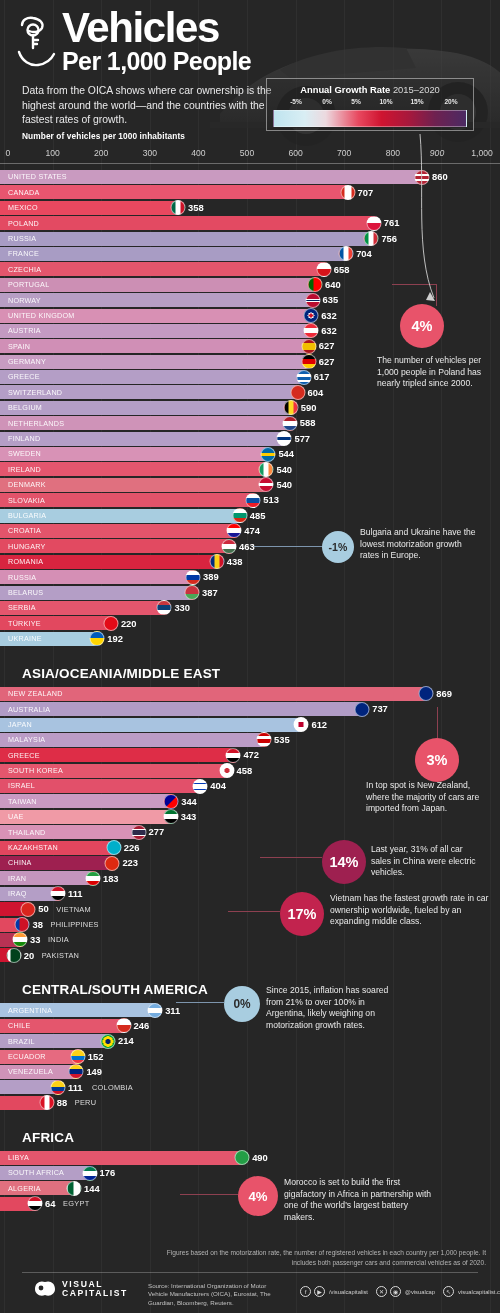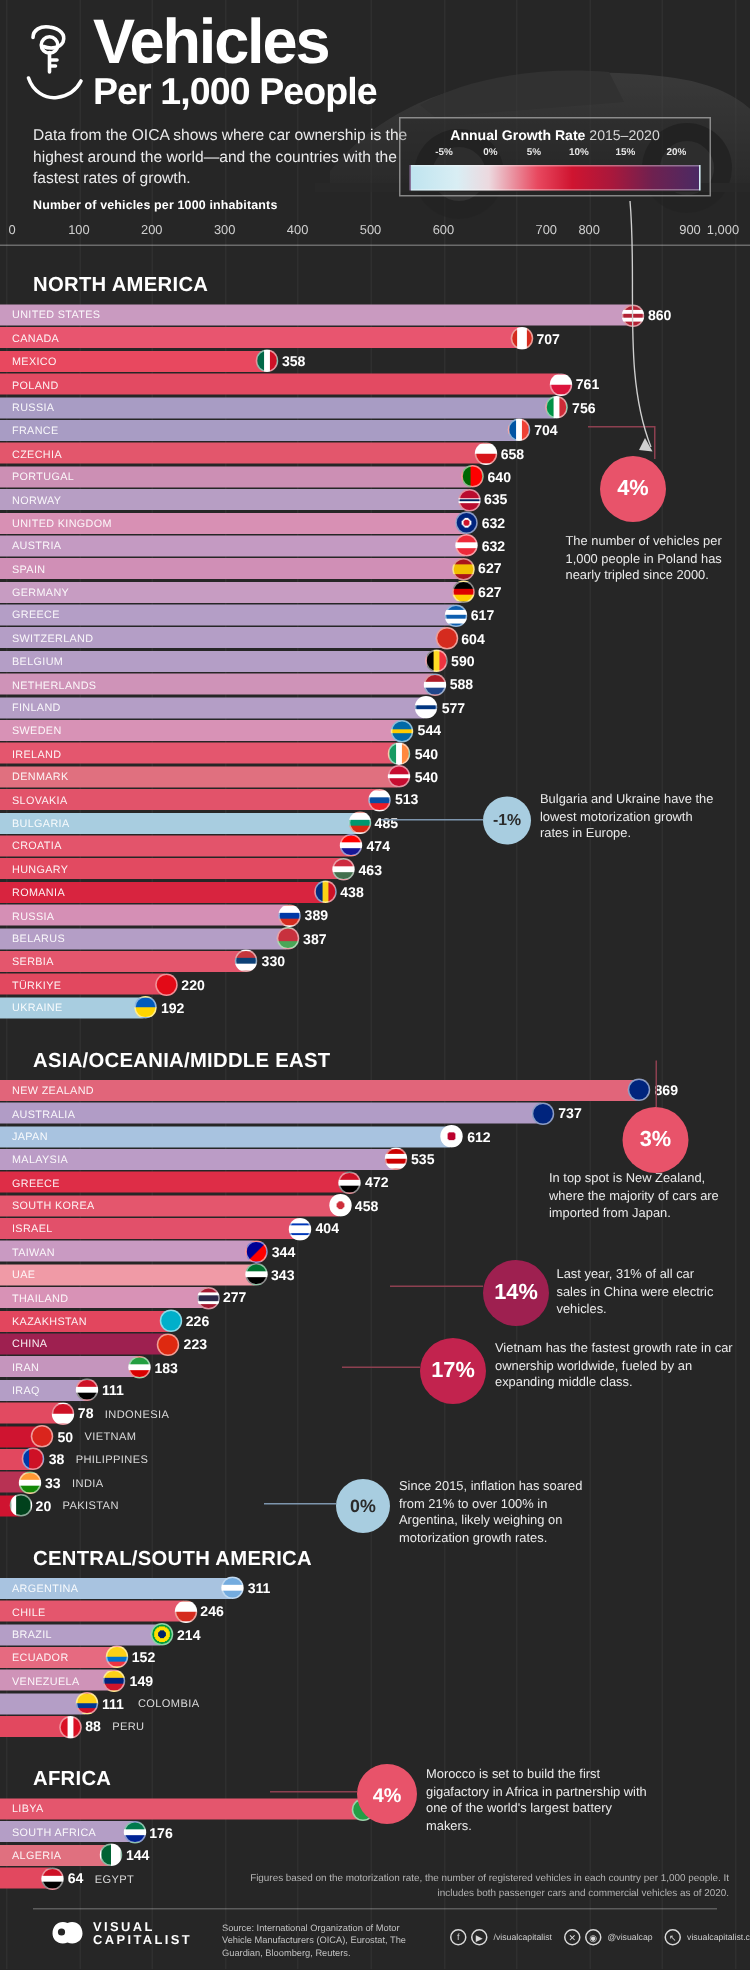--- a/index.html
+++ b/index.html
@@ -179,29 +179,28 @@
   </div>
 
   <div class="axis" id="axis-top">
       <div class="tick" style="left: 8px;">0</div>
       <div class="tick" style="left: 52.6px;">100</div>
       <div class="tick" style="left: 101.2px;">200</div>
       <div class="tick" style="left: 149.8px;">300</div>
       <div class="tick" style="left: 198.4px;">400</div>
       <div class="tick" style="left: 247px;">500</div>
       <div class="tick" style="left: 295.6px;">600</div>
-      <div class="tick" style="left: 344.2px; margin-left: 20px;">700</div>
+      <div class="tick" style="left: 344.2px;">700</div>
       <div class="tick" style="left: 392.8px;">800</div>
-      <div class="tick" style="left: 460px;">900</div>
+      <div class="tick" style="left: 437px; font-style: italic;">900</div>
       <div class="tick" style="left: 482px;">1,000</div>
       <div class="rule"></div>
     </div>
 
   <div id="chart-body">
-      <div class="section-title" style="margin-top: 12px; margin-bottom: 6px;">NORTH AMERICA</div>
       <div class="bars">
         <div class="row">
           <div class="bar" style="width: 421.96px; background: rgb(201, 154, 192);"></div>
           <div class="flag" style="left: 421.96px; background: linear-gradient(rgb(178, 34, 52) 0px, rgb(178, 34, 52) 20%, rgb(255, 255, 255) 20%, rgb(255, 255, 255) 40%, rgb(178, 34, 52) 40%, rgb(178, 34, 52) 60%, rgb(255, 255, 255) 60%, rgb(255, 255, 255) 80%, rgb(178, 34, 52) 80%);"></div>
           <div class="val" style="left: 431.96px;">860</div>
           <div class="cname">UNITED STATES</div>
         </div>
         <div class="row">
           <div class="bar" style="width: 347.602px; background: rgb(232, 85, 111);"></div>
           <div class="flag" style="left: 347.602px; background: linear-gradient(to right, rgb(213, 43, 30) 0px, rgb(213, 43, 30) 26%, rgb(255, 255, 255) 26%, rgb(255, 255, 255) 74%, rgb(213, 43, 30) 74%);"></div>
@@ -463,26 +462,20 @@
           <div class="bar" style="width: 92.938px; background: rgb(197, 149, 189);"></div>
           <div class="flag" style="left: 92.938px; background: linear-gradient(rgb(35, 159, 64) 0px, rgb(35, 159, 64) 33%, rgb(255, 255, 255) 33%, rgb(255, 255, 255) 66%, rgb(218, 0, 0) 66%);"></div>
           <div class="val" style="left: 102.938px;">183</div>
           <div class="cname">IRAN</div>
         </div>
         <div class="row">
           <div class="bar" style="width: 57.946px; background: rgb(180, 158, 198);"></div>
           <div class="flag" style="left: 57.946px; background: linear-gradient(rgb(206, 17, 38) 0px, rgb(206, 17, 38) 33%, rgb(255, 255, 255) 33%, rgb(255, 255, 255) 66%, rgb(0, 0, 0) 66%);"></div>
           <div class="val" style="left: 67.946px;">111</div>
           <div class="cname">IRAQ</div>
-        </div>
-        <div class="row">
-          <div class="bar" style="width: 41.908px; background: rgb(226, 74, 97);"></div>
-          <div class="flag" style="left: 41.908px; background: linear-gradient(rgb(206, 17, 38) 0px, rgb(206, 17, 38) 50%, rgb(255, 255, 255) 50%);"></div>
-          <div class="val" style="left: 51.908px;">78</div>
-          <div class="cname outside" style="left: 69.908px; font-size: 7.4px;">INDONESIA</div>
         </div>
         <div class="row">
           <div class="bar" style="width: 28.3px; background: rgb(207, 20, 48);"></div>
           <div class="flag" style="left: 28.3px; background: rgb(218, 37, 29);"></div>
           <div class="val" style="left: 38.3px;">50</div>
           <div class="cname outside" style="left: 56.3px; font-size: 7.4px;">VIETNAM</div>
         </div>
         <div class="row">
           <div class="bar" style="width: 22.468px; background: rgb(226, 72, 95);"></div>
           <div class="flag" style="left: 22.468px; background: linear-gradient(to right, rgb(0, 56, 168) 0px, rgb(0, 56, 168) 30%, rgb(206, 17, 38) 30%);"></div>

